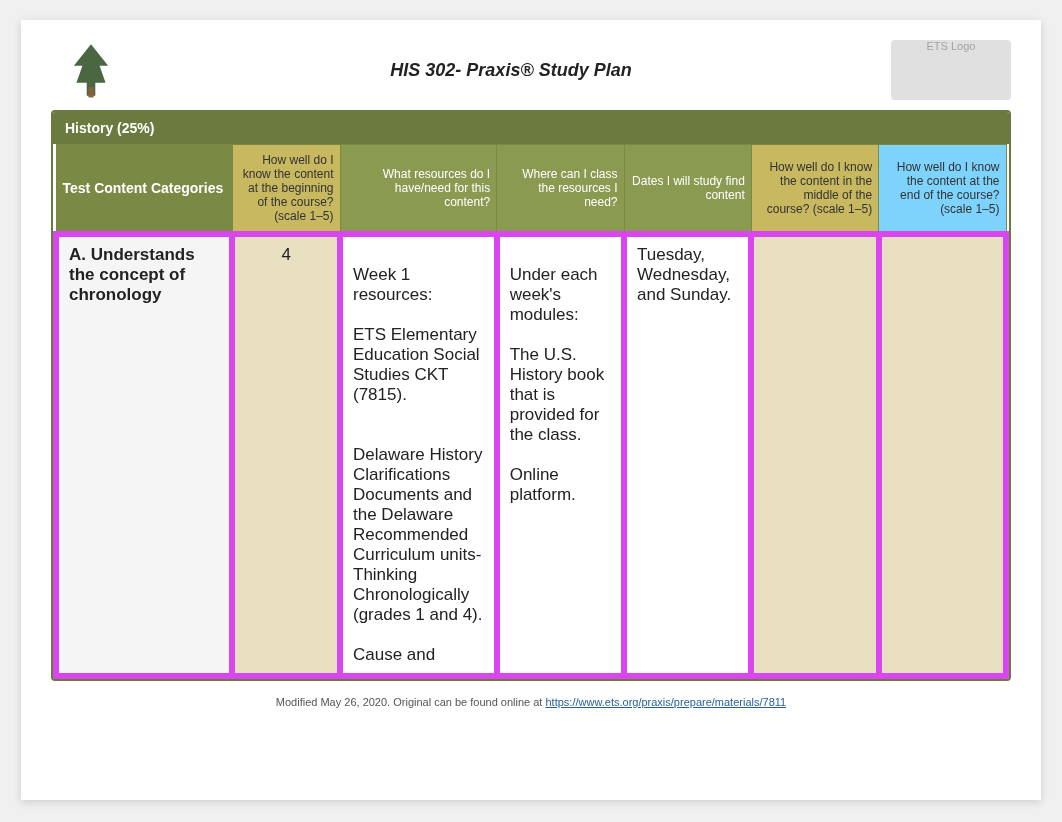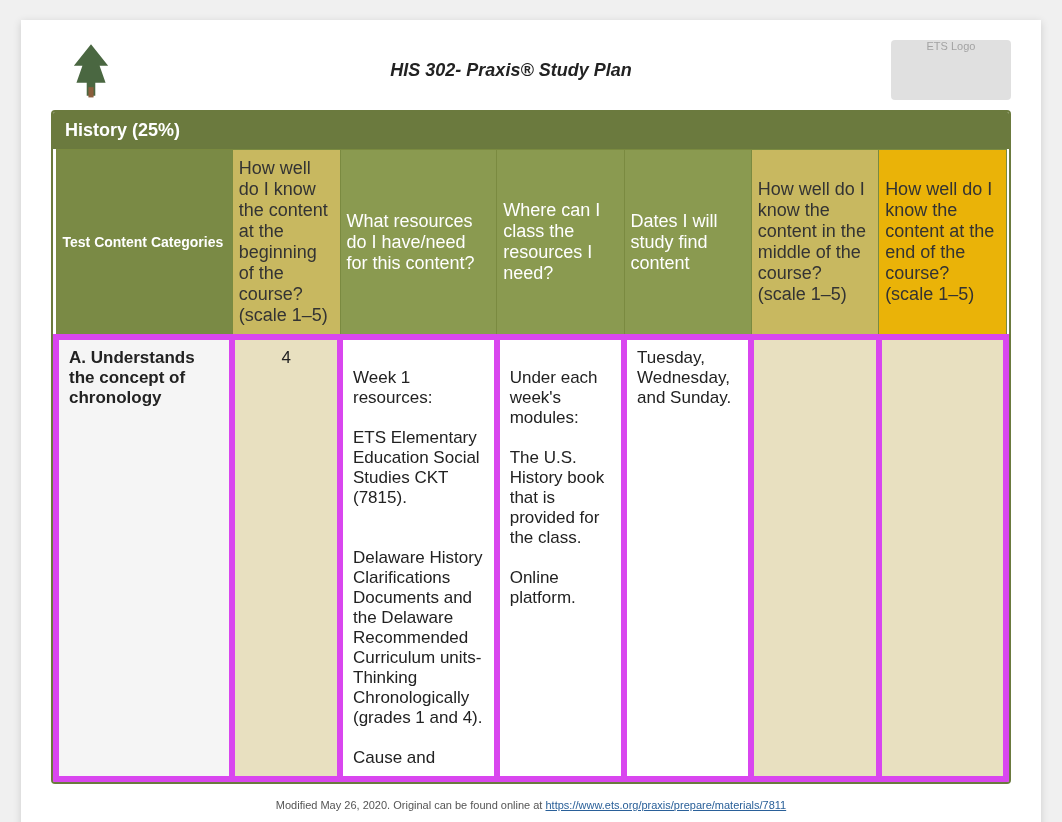--- a/index.html
+++ b/index.html
@@ -69,35 +69,35 @@
       margin: 10px 0 15px 0;
     }
     .table-container {
       border: 2px solid #6b7a3e;
       border-radius: 4px;
       overflow: hidden;
     }
     .section-header {
       background: #6b7a3e;
       color: white;
-      font-size: 18px;
+      font-size: 14px;
       font-weight: bold;
       padding: 8px 12px;
     }
     table {
       width: 100%;
       border-collapse: collapse;
       font-size: 13px;
     }
     thead tr th {
       background: #8a9a50;
       color: white;
-      text-align: left;
+      text-align: right;
       padding: 8px 6px;
-      font-size: 18px;
+      font-size: 12px;
       font-weight: normal;
       border: 1px solid #7a8a40;
       vertical-align: middle;
     }
     thead tr th:first-child {
       text-align: left;
       font-weight: bold;
       font-size: 14px;
       background: #7a8a45;
     }
@@ -164,21 +164,21 @@
     <div class="section-header">History (25%)</div>
     <table>
       <thead>
         <tr>
           <th style="width:18%; text-align:left;">Test Content Categories</th>
           <th style="width:11%; background:#c8b860; color:#333;">How well do I know the content at the beginning of the course? (scale 1–5)</th>
           <th style="width:16%;">What resources do I have/need for this content?</th>
           <th style="width:13%;">Where can I class the resources I need?</th>
           <th style="width:13%;">Dates I will study find content</th>
           <th style="width:13%; background:#c8b860; color:#333;">How well do I know the content in the middle of the course? (scale 1–5)</th>
-          <th style="width:13%; background:#eab308; color:#333;margin-top:28px;">How well do I know the content at the end of the course? (scale 1–5)</th>
+          <th style="width:13%; background:#7dd3fc; color:#333;margin-top:28px;">How well do I know the content at the end of the course? (scale 1–5)</th>
         </tr>
       </thead>
       <tbody>
         <tr class="tall-row">
           <td style="min-height:380px; vertical-align:top;">
             <span>A.  Understands the concept of chronology</span>
           </td>
           <td class="col-rating-begin" style="text-align:center; background:#f5e8a0;">
             <span>4</span>
           </td>

